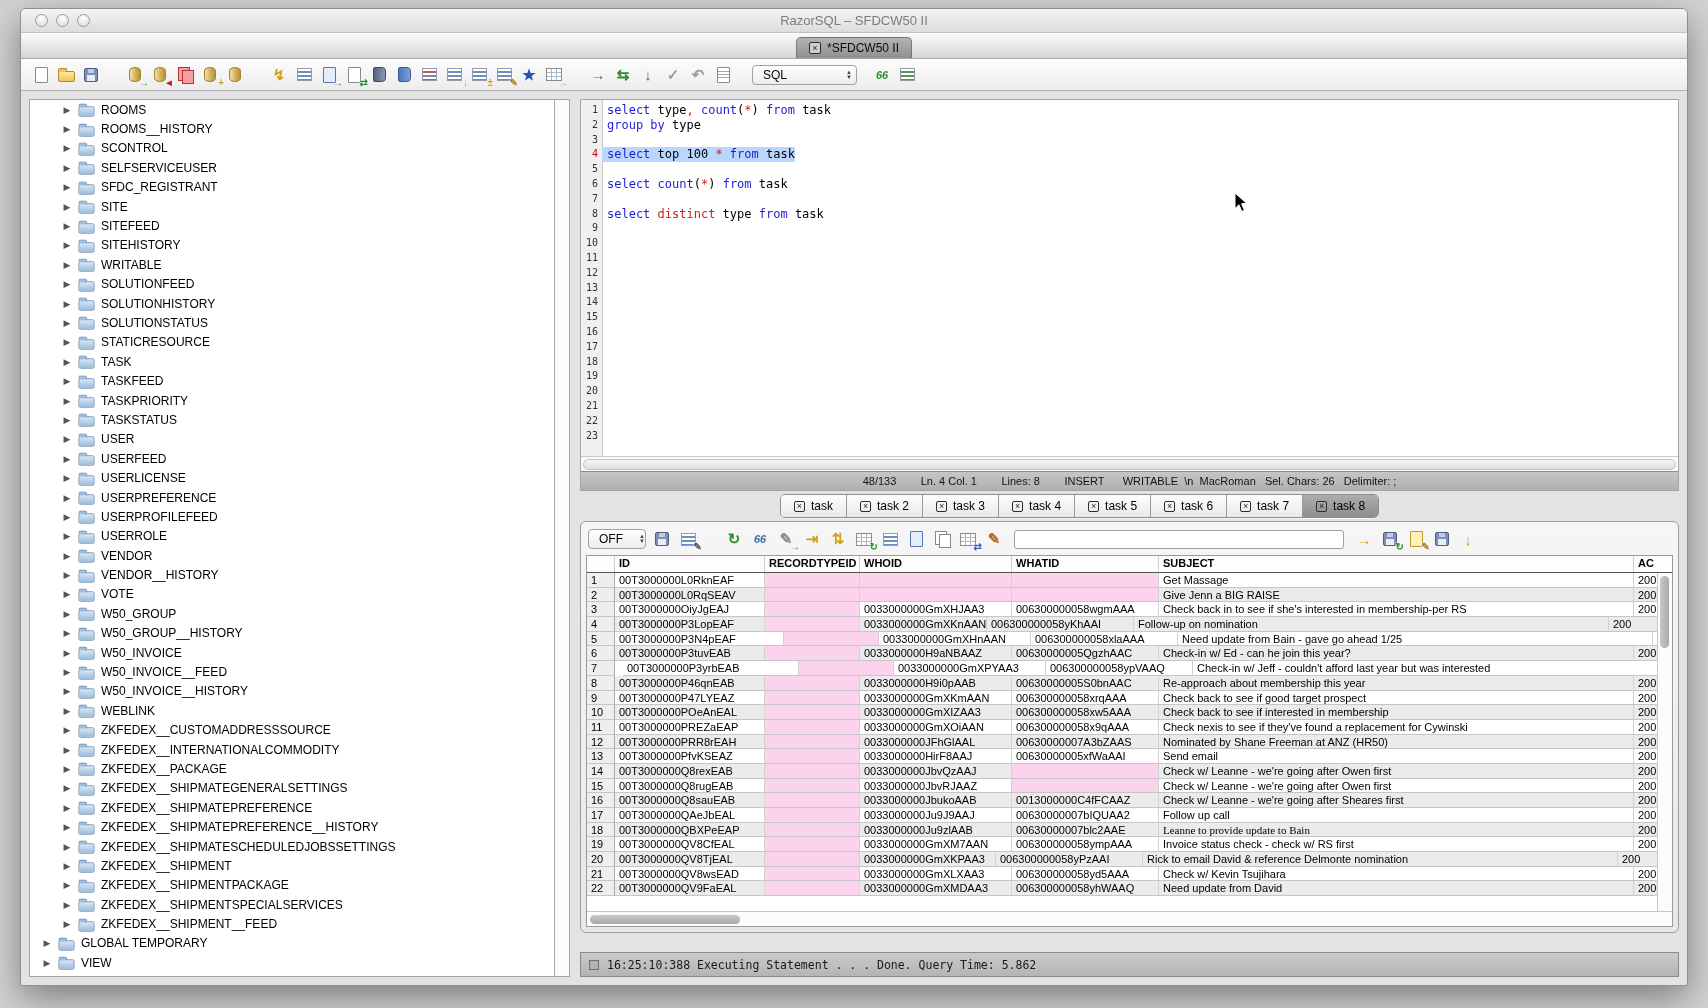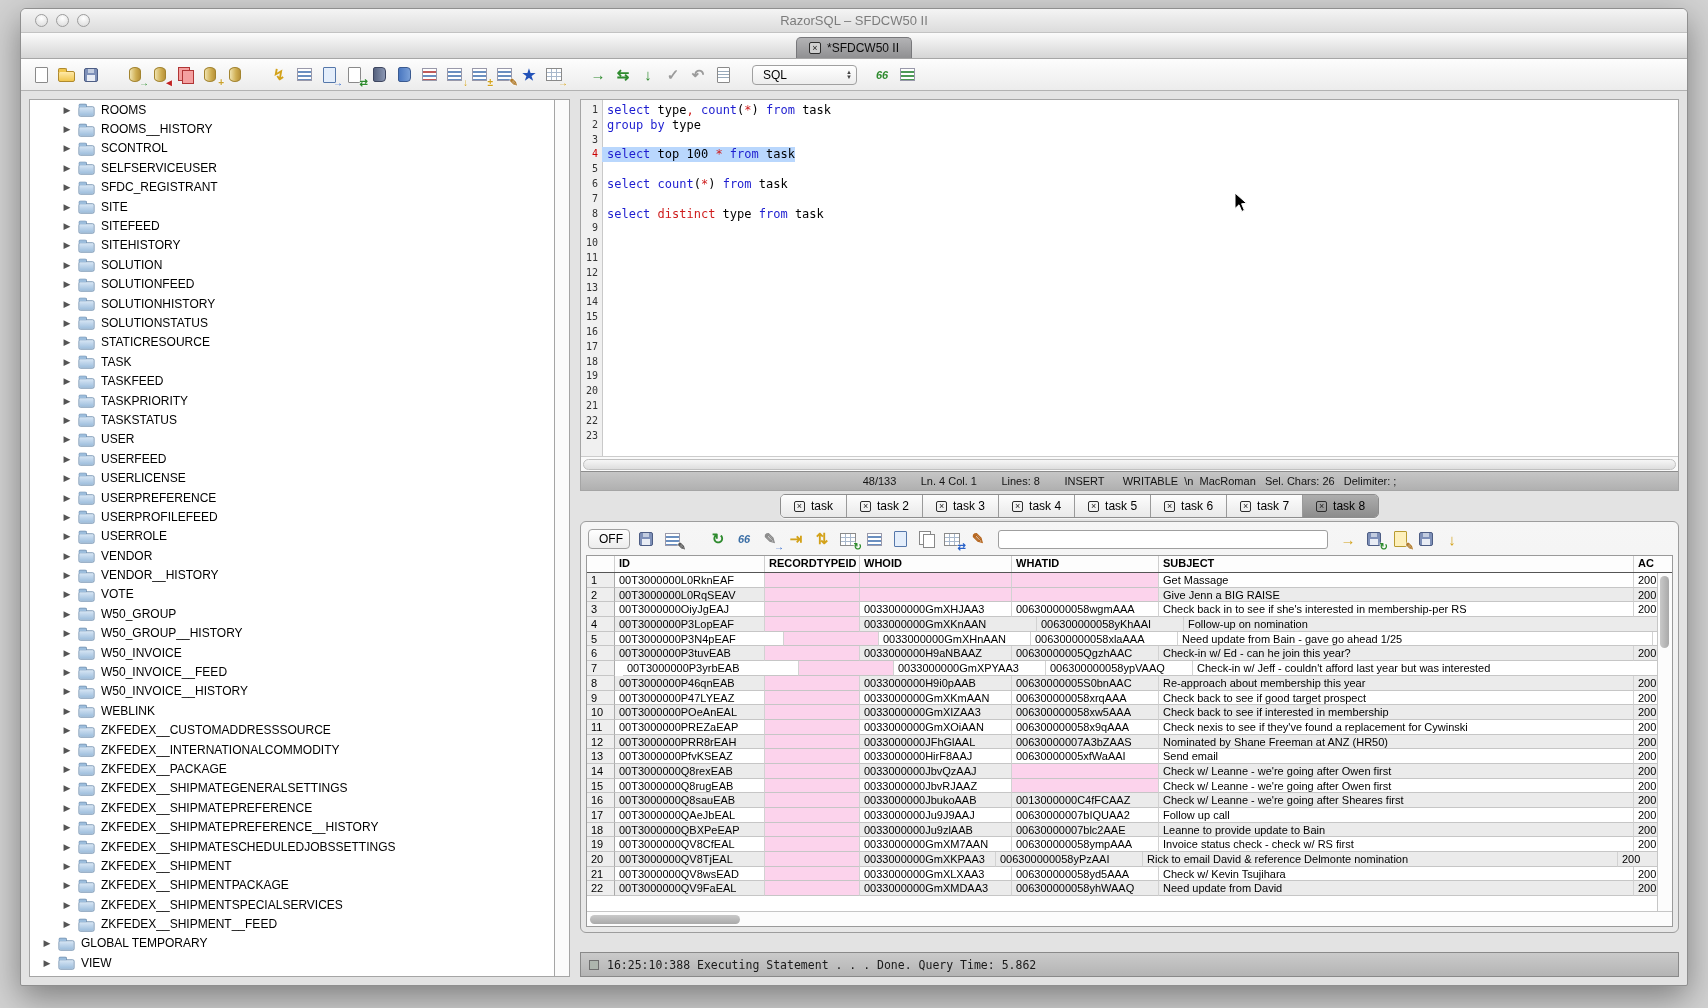--- a/index.html
+++ b/index.html
@@ -105,21 +105,21 @@
   .segtab { display:flex; align-items:center; gap:6px; padding:4px 13px; font-size:12px; color:#000;
             background:linear-gradient(#fdfdfd,#e9e9e9); border-right:1px solid #9a9a9a; }
   .segtab:last-child { border-right:none; }
   .segtab.active { background:linear-gradient(#adadad,#8d8d8d); }
   .segtab .cbox { width:11px; height:11px; background:transparent; }
 
   
   .results-panel { flex:1; min-height:0; border:1px solid #9d9d9d; border-radius:6px;
                    background:linear-gradient(#f6f6f6,#e7e7e7); display:flex; flex-direction:column; padding:5px; }
   .res-toolbar { height:28px; flex:none; display:flex; align-items:center; gap:6px; padding:0 2px 4px 2px; }
-  .res-toolbar .macselect { width:42px; justify-content:space-between; }
+  .res-toolbar .macselect { width:58px; justify-content:space-between; }
   .search { width:330px; height:19px; border:1px solid #9f9f9f; border-radius:3px; background:#fff;
             font-size:12px; padding:0 5px; margin:0 4px; }
 
   .gridwrap { flex:1; min-height:0; background:#fff; border:1px solid #9a9a9a; display:flex; flex-direction:column; }
   .ghead { display:flex; flex:none; height:17px; border-bottom:1px solid #555; background:#fdfdfd; overflow:hidden; }
   .hcell { font-size:11px; font-weight:bold; color:#000; padding:1px 4px; border-right:1px solid #cfcfcf;
            white-space:nowrap; overflow:hidden; flex:none; }
   .gmiddle { flex:1; min-height:0; display:flex; }
   .rows { flex:1; min-width:0; overflow:hidden; }
   .grow { display:flex; height:14.7px; overflow:hidden; }
@@ -298,21 +298,21 @@
             <span>SITEFEED</span>
           </div>
           <div class="trow" style="padding-left: 32px;">
             <span class="disc">▶</span>
             <span class="i-folder blue tfold"></span>
             <span>SITEHISTORY</span>
           </div>
           <div class="trow" style="padding-left: 32px;">
             <span class="disc">▶</span>
             <span class="i-folder blue tfold"></span>
-            <span>SOLUTION</span>
+            <span>WRITABLE</span>
           </div>
           <div class="trow" style="padding-left: 32px;">
             <span class="disc">▶</span>
             <span class="i-folder blue tfold"></span>
             <span>SOLUTIONFEED</span>
           </div>
           <div class="trow" style="padding-left: 32px;">
             <span class="disc">▶</span>
             <span class="i-folder blue tfold"></span>
             <span>SOLUTIONHISTORY</span>
@@ -725,21 +725,21 @@
                   <div class="gcell null" style="width: 95px;"></div>
                   <div class="gcell" style="width: 152px;">0033000000GmXHJAA3</div>
                   <div class="gcell" style="width: 147px;">006300000058wgmAAA</div>
                   <div class="gcell" style="width: 475px;">Check back in to see if she's interested in membership-per RS</div>
                   <div class="gcell" style="flex: 1 1 0%; min-width: 0px; border-right: none;">200</div>
                 </div>
                 <div class="grow alt">
                   <div class="gcell rn" style="width: 28px;">4</div>
                   <div class="gcell" style="width: 150px;">00T3000000P3LopEAF</div>
                   <div class="gcell null" style="width: 95px;"></div>
-                  <div class="gcell" style="width: 177px;">0033000000GmXKnAAN</div>
+                  <div class="gcell" style="width: 127px;">0033000000GmXKnAAN</div>
                   <div class="gcell" style="width: 147px;">006300000058yKhAAI</div>
                   <div class="gcell" style="width: 475px;">Follow-up on nomination</div>
                   <div class="gcell" style="flex: 1 1 0%; min-width: 0px; border-right: none;">200</div>
                 </div>
                 <div class="grow">
                   <div class="gcell rn" style="width: 28px;">5</div>
                   <div class="gcell" style="width: 169px;">00T3000000P3N4pEAF</div>
                   <div class="gcell null" style="width: 95px;"></div>
                   <div class="gcell" style="width: 152px;">0033000000GmXHnAAN</div>
                   <div class="gcell" style="width: 147px;">006300000058xlaAAA</div>
@@ -853,21 +853,21 @@
                   <div class="gcell" style="width: 147px;">00630000007bIQUAA2</div>
                   <div class="gcell" style="width: 475px;">Follow up call</div>
                   <div class="gcell" style="flex: 1 1 0%; min-width: 0px; border-right: none;">200</div>
                 </div>
                 <div class="grow alt">
                   <div class="gcell rn" style="width: 28px;">18</div>
                   <div class="gcell" style="width: 150px;">00T3000000QBXPeEAP</div>
                   <div class="gcell null" style="width: 95px;"></div>
                   <div class="gcell" style="width: 152px;">0033000000Ju9zlAAB</div>
                   <div class="gcell" style="width: 147px;">00630000007blc2AAE</div>
-                  <div class="gcell" style="width: 475px;">Leanne to provide update to Bain</div>
+                  <div class="gcell" style="width: 475px; font-family: Liberation Serif, serif;">Leanne to provide update to Bain</div>
                   <div class="gcell" style="flex: 1 1 0%; min-width: 0px; border-right: none;">200</div>
                 </div>
                 <div class="grow">
                   <div class="gcell rn" style="width: 28px;">19</div>
                   <div class="gcell" style="width: 150px;">00T3000000QV8CfEAL</div>
                   <div class="gcell null" style="width: 95px;"></div>
                   <div class="gcell" style="width: 152px;">0033000000GmXM7AAN</div>
                   <div class="gcell" style="width: 147px;">006300000058ympAAA</div>
                   <div class="gcell" style="width: 475px;">Invoice status check - check w/ RS first</div>
                   <div class="gcell" style="flex: 1 1 0%; min-width: 0px; border-right: none;">200</div>

